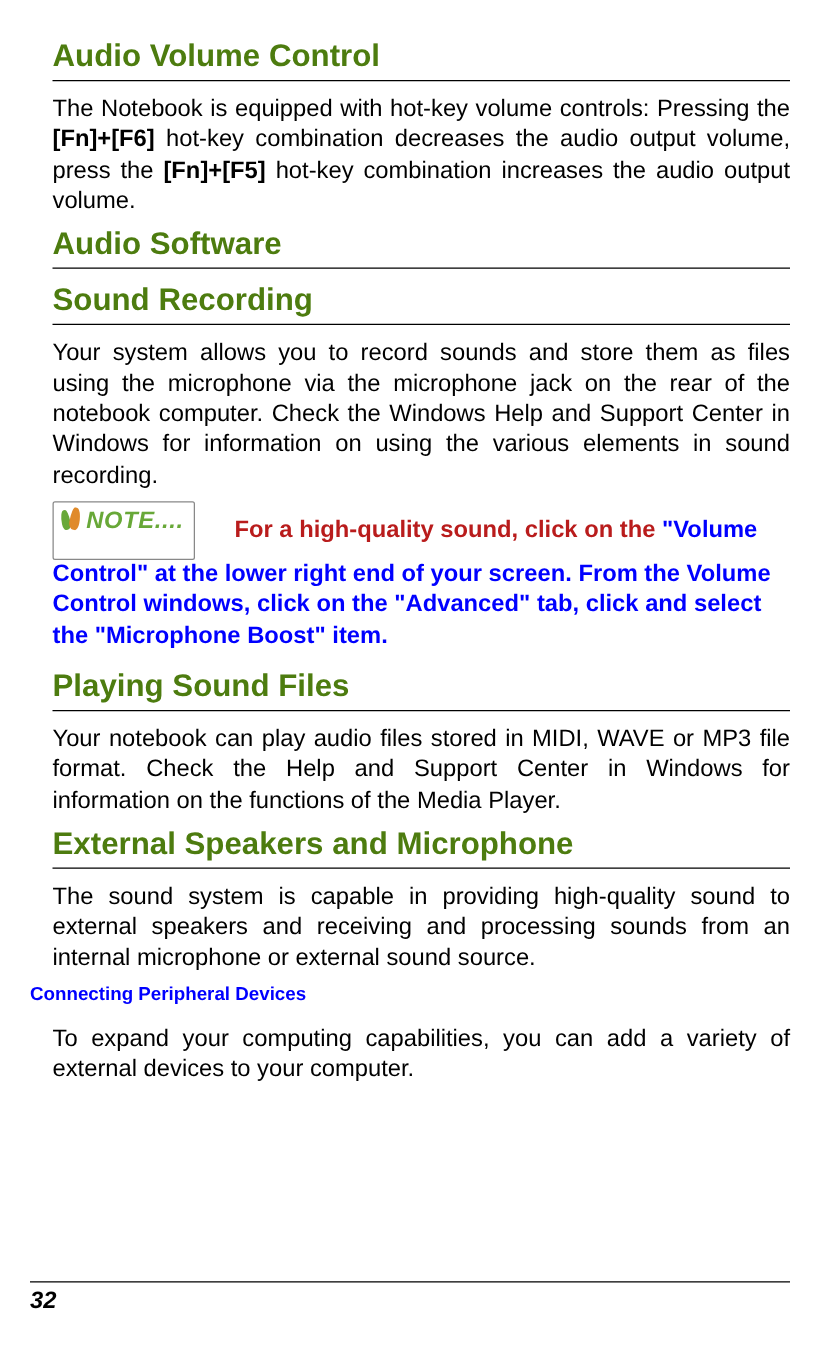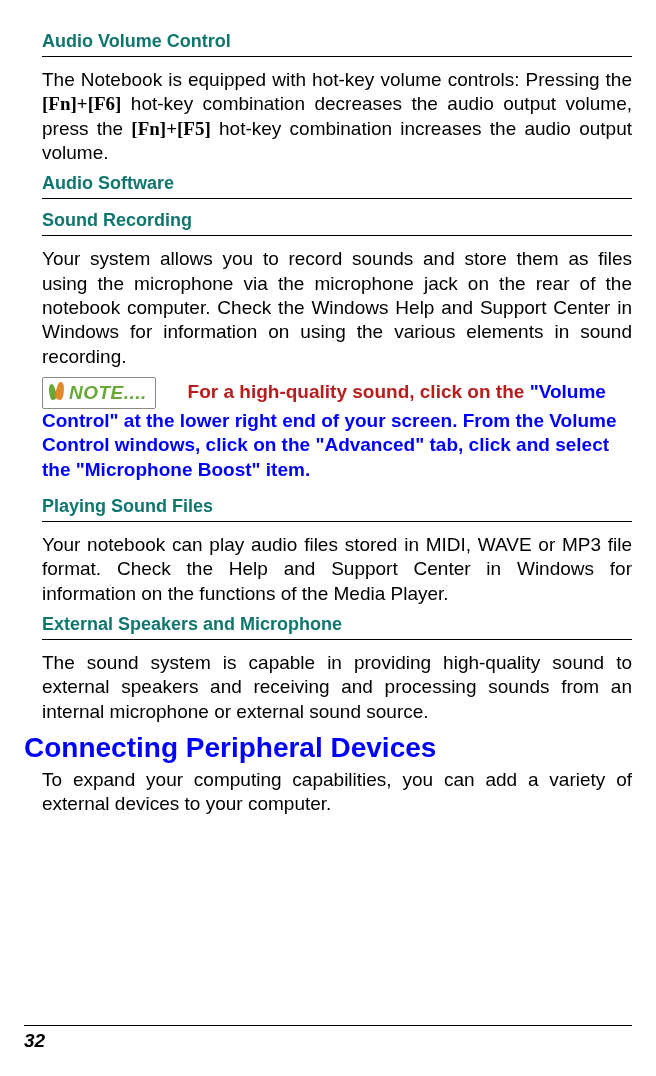--- a/index.html
+++ b/index.html
@@ -6,41 +6,41 @@
   body {
     width: 656px;
     height: 1076px;
     background: #ffffff;
     font-family: Arial, Helvetica, sans-serif;
     position: relative;
     padding: 28px 24px 0 24px;
   }
   .content { padding-left: 18px; }
   .heading-blue {
-    color: #0f766e;
+    color: #4d7c0f;
     font-weight: bold;
-    font-size: 18px;
+    font-size: 25px;
     border-bottom: 1px solid #000;
     padding-bottom: 4px;
     margin-bottom: 11px;
     margin-top: 3px;
   }
   .body-text {
     color: #000;
     font-size: 19px;
     line-height: 1.28;
     text-align: justify;
     margin-bottom: 8px;
   }
-  .body-text b { font-weight: bold; font-family: Liberation Serif, serif; }
+  .body-text b { font-weight: bold; }
   .note-badge {
     display: inline-flex;
     align-items: center;
     gap: 4px;
-    padding: 3px 8px 3px 6px;
+    padding: 3px 8px 18px 6px;
     border: 1px solid #888;
     border-radius: 2px;
     position: relative;
     vertical-align: middle;
     background: #fff;
   }
   .note-badge .flame {
     width: 16px;
     height: 22px;
     position: relative;
@@ -80,23 +80,23 @@
   }
   .note-first-line {
     display: inline;
     color: #b91c1c;
     font-weight: bold;
     font-size: 19px;
   }
   .section-major {
     color: #0000ff;
     font-weight: bold;
-    font-size: 28px;
+    font-size: 15px;
     margin-top: 2px;
-    margin-bottom: 4px;
+    margin-bottom: 16px;
     margin-left: -18px;
   }
   .page-number {
     position: absolute;
     bottom: 24px;
     left: 24px;
     font-weight: bold;
     font-style: italic;
     font-size: 19px;
     color: #000;

